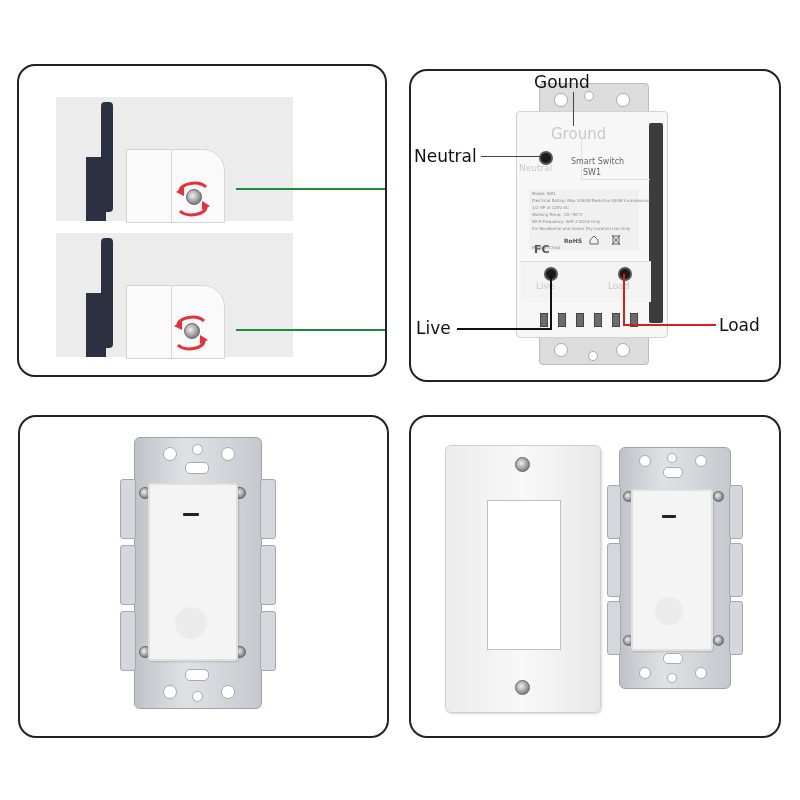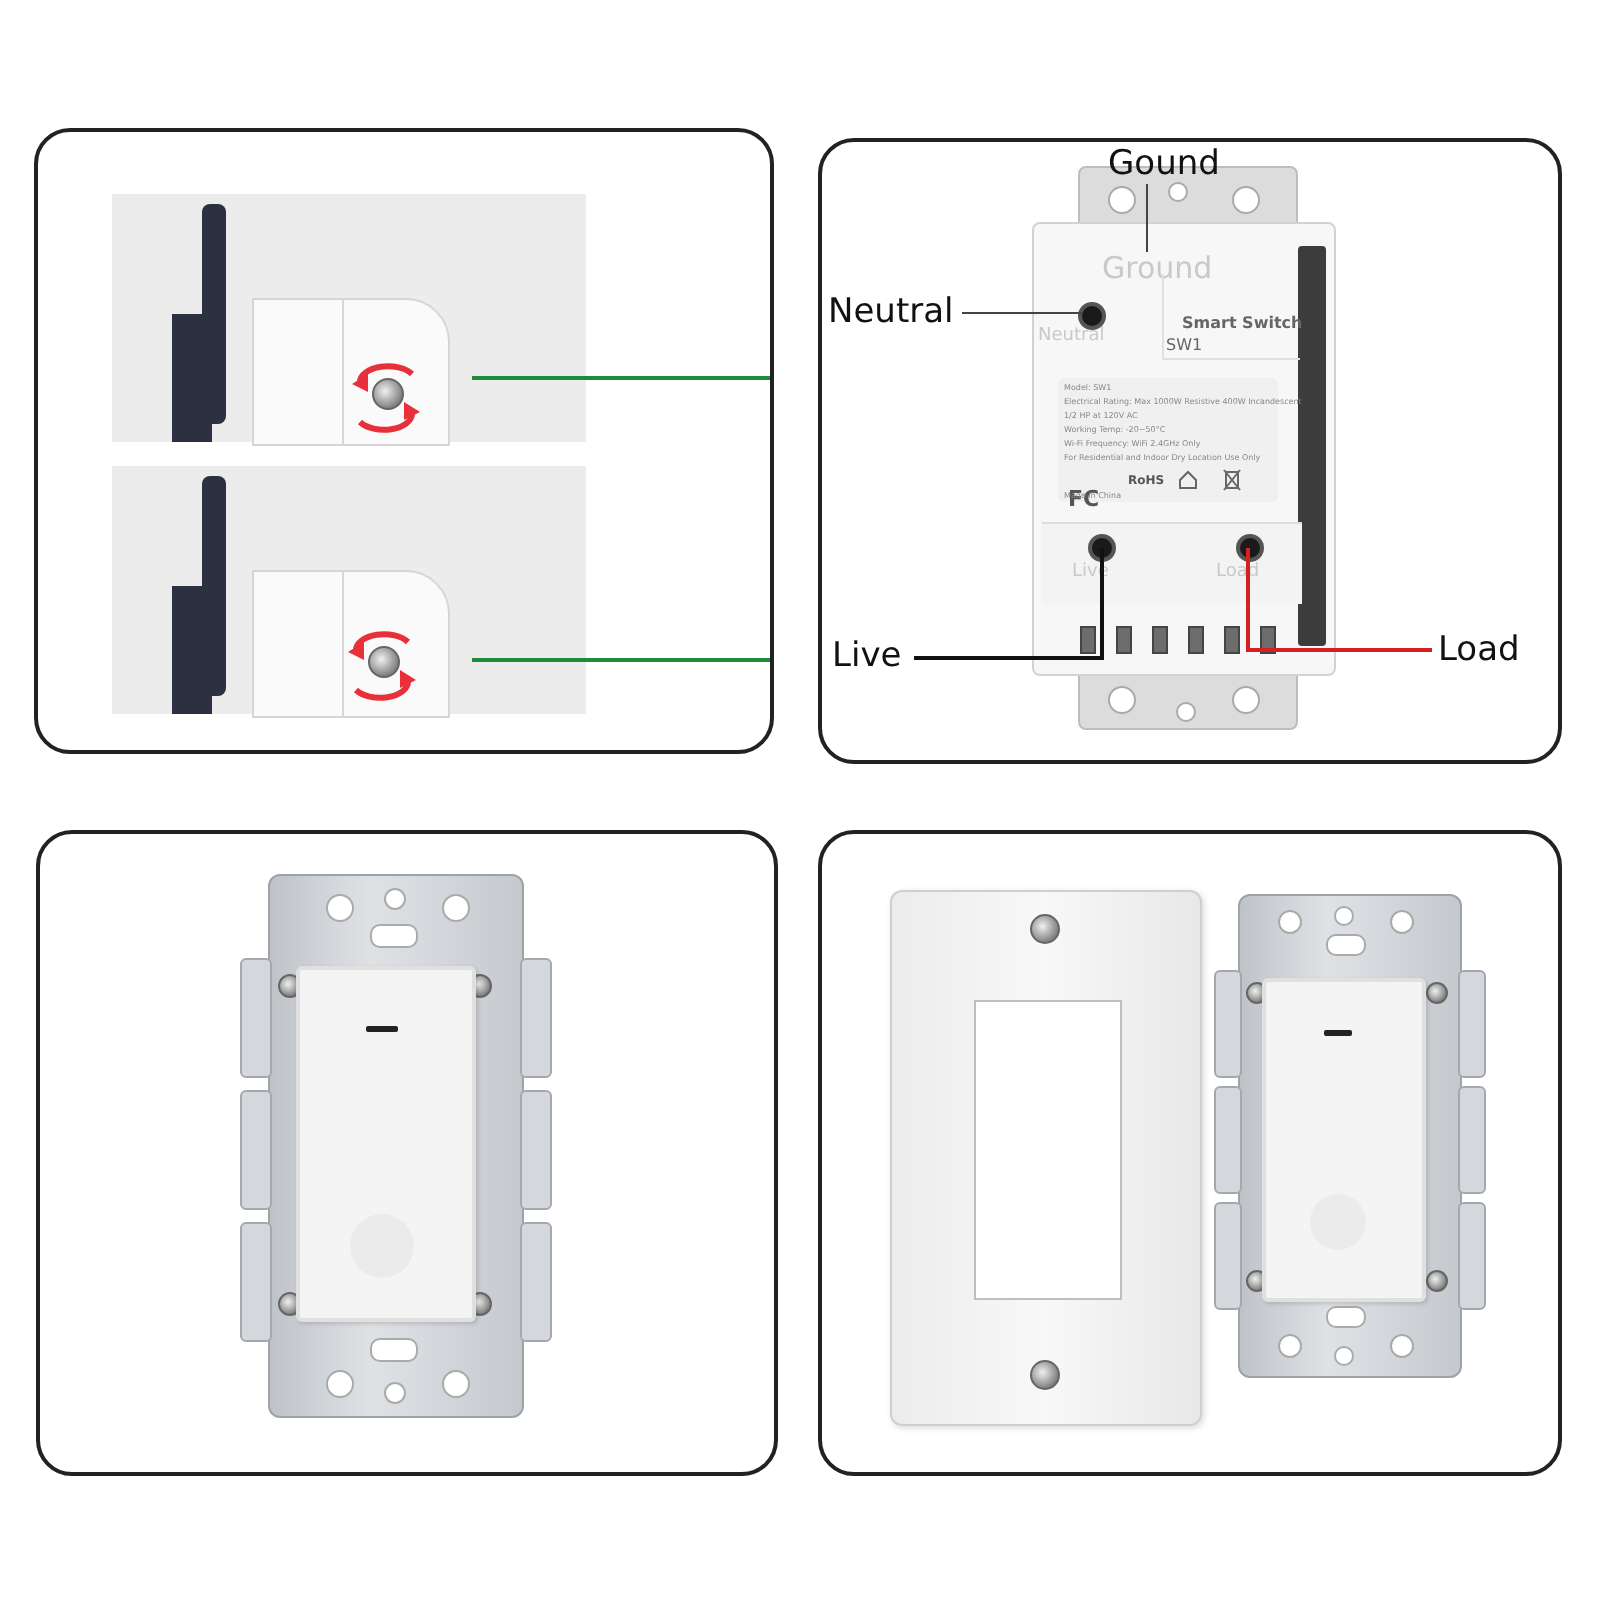--- a/index.html
+++ b/index.html
@@ -88,21 +88,21 @@
   <div class="slot" style="left:198px;top:46px;width:7px;height:12px;"></div>
   <div class="slot" style="left:214px;top:46px;width:7px;height:12px;"></div>
 
   <div class="module" style="left:105px;top:40px;width:150px;height:225px;"></div>
   <div class="abs" style="left:238px;top:52px;width:14px;height:200px;background:#3c3c3c;border-radius:2px;"></div>
 
   <div class="tiny" style="left:140px;top:60px;font-size:15px;color:#c9c9c9;">Ground</div>
   <div class="tiny" style="left:108px;top:94px;font-size:9px;color:#c9c9c9;">Neutral</div>
 
   <div class="abs" style="left:170px;top:66px;width:68px;height:42px;border-left:1px solid #e0e0e0;border-bottom:1px solid #e0e0e0;"></div>
-  <div class="abs" style="left:180px;top:86px;font-size:8px;color:#666;font-weight:bold;">Smart Switch</div>
+  <div class="abs" style="left:160px;top:86px;font-size:8px;color:#666;">Smart Switch</div>
   <div class="abs" style="left:172px;top:97px;font-size:8px;color:#666;">SW1</div>
 
   <div class="abs" style="left:118px;top:118px;width:110px;height:62px;background:#f0f0f0;border-radius:3px;">
     <div class="tiny" style="left:3px;top:2px;">Model: SW1</div>
     <div class="tiny" style="left:3px;top:9px;">Electrical Rating: Max 1000W Resistive 400W Incandescent</div>
     <div class="tiny" style="left:3px;top:16px;">1/2 HP at 120V AC</div>
     <div class="tiny" style="left:3px;top:23px;">Working Temp: -20~50°C</div>
     <div class="tiny" style="left:3px;top:30px;">Wi-Fi Frequency: WiFi 2.4GHz Only</div>
     <div class="tiny" style="left:3px;top:37px;">For Residential and Indoor Dry Location Use Only</div>
     <div class="abs" style="left:5px;top:54px;font-size:11px;font-weight:bold;color:#555;">FC</div>
@@ -126,21 +126,21 @@
   <div class="term" style="left:133px;top:196px;width:10px;height:10px;"></div>
   <div class="term" style="left:207px;top:196px;width:10px;height:10px;"></div>
 
   <div class="slot" style="left:129px;top:242px;width:6px;height:12px;"></div>
   <div class="slot" style="left:147px;top:242px;width:6px;height:12px;"></div>
   <div class="slot" style="left:165px;top:242px;width:6px;height:12px;"></div>
   <div class="slot" style="left:183px;top:242px;width:6px;height:12px;"></div>
   <div class="slot" style="left:201px;top:242px;width:6px;height:12px;"></div>
   <div class="slot" style="left:219px;top:242px;width:6px;height:12px;"></div>
 
-  <div class="label" style="left:143px;top:3px;">Gound</div>
+  <div class="label" style="left:123px;top:3px;">Gound</div>
   <div class="abs" style="left:162px;top:21px;width:1px;height:34px;background:#444;"></div>
 
   <div class="label" style="left:3px;top:77px;">Neutral</div>
   <div class="abs" style="left:70px;top:85px;width:60px;height:1px;background:#444;"></div>
 
   <div class="label" style="left:5px;top:249px;">Live</div>
   <div class="abs" style="left:46px;top:257px;width:95px;height:2px;background:#111;"></div>
   <div class="abs" style="left:139px;top:203px;width:2px;height:56px;background:#111;"></div>
 
   <div class="label" style="left:308px;top:246px;">Load</div>

